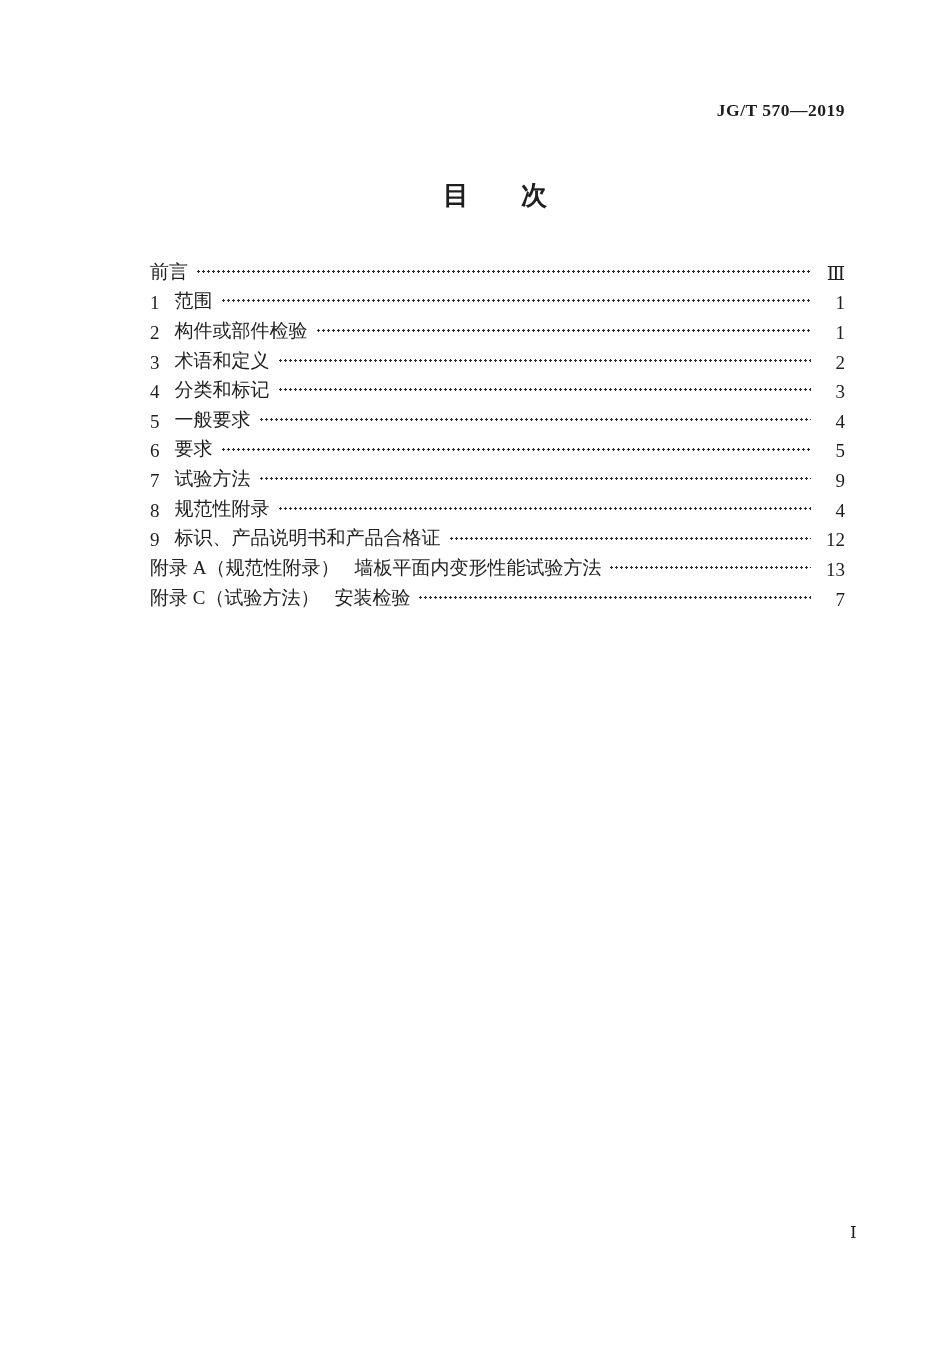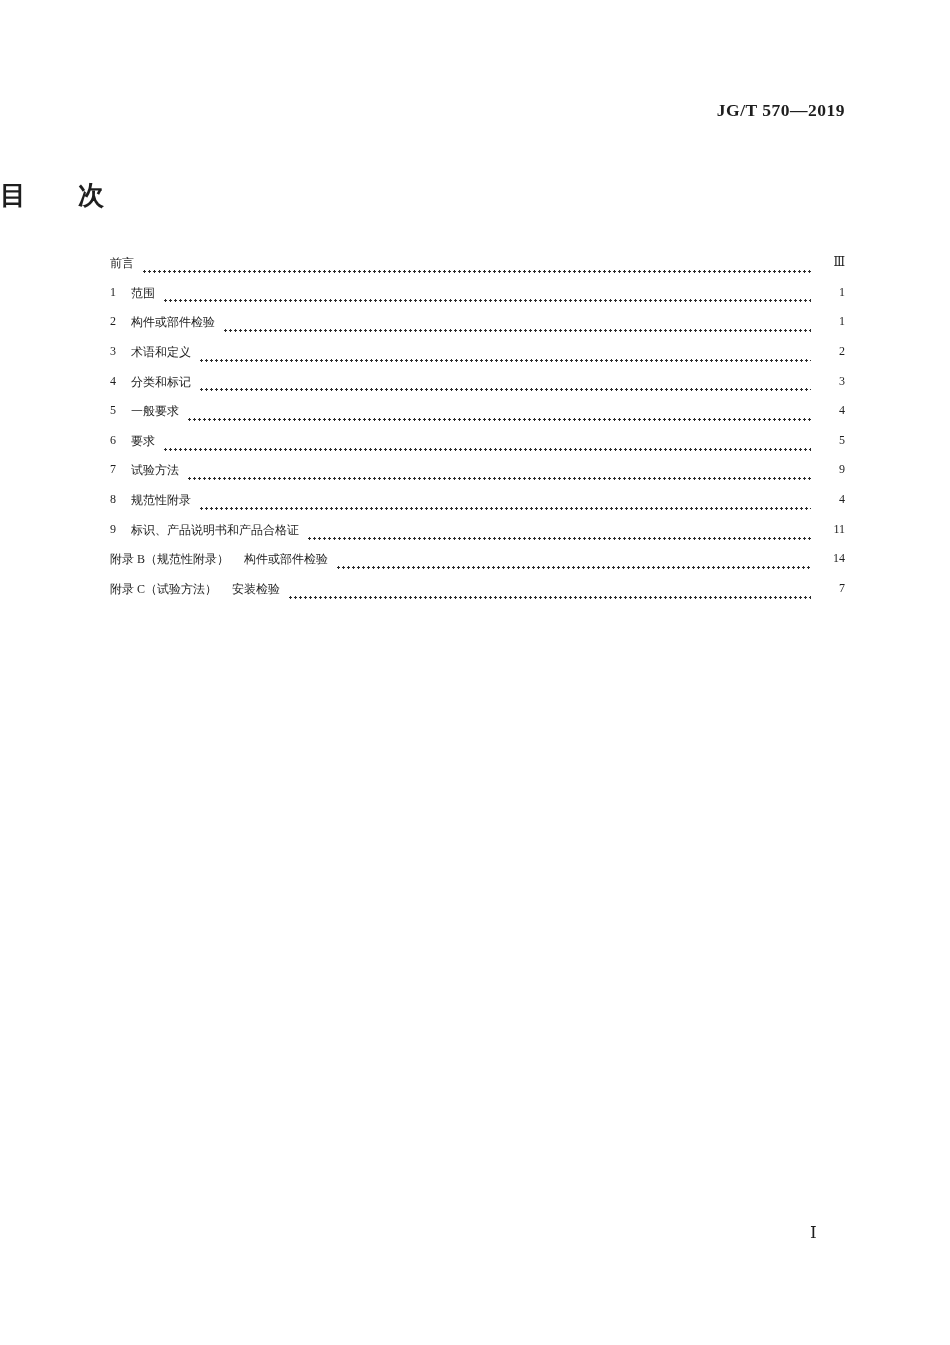--- a/index.html
+++ b/index.html
@@ -16,50 +16,52 @@
     height: 1345px;
     position: relative;
     font-family: "Liberation Serif", "DejaVu Serif", serif;
     color: var(--ink);
     overflow: hidden;
   }
   .page {
     position: absolute;
     inset: 0;
     background: var(--paper);
+    margin-left: 40px;
   }
   .header-code {
     position: absolute;
     top: 100px;
     right: 105px;
     font-size: 17.5px;
     font-weight: 700;
     letter-spacing: 0.5px;
     white-space: nowrap;
   }
   .doc-title {
     position: absolute;
     top: 178px;
     left: 0;
     width: 100%;
+    text-align: center;
     font-size: 26px;
     font-weight: 700;
     white-space: pre;
   }
   .toc {
     position: absolute;
     top: 255px;
     left: 110px;
     right: 105px;
   }
   .toc-row {
     height: 29.65px;
     display: flex;
-    align-items: flex-start;
-    font-size: 12px;
+    align-items: flex-end;
+    font-size: 19px;
     white-space: nowrap;
   }
   .toc-prefix {
     flex: 0 0 auto;
     margin-right: 15px;
   }
   .toc-prefix:empty {
     display: none;
   }
   .toc-label {
@@ -159,30 +161,30 @@
     <span class="toc-prefix">8</span>
     <span class="toc-label">规范性附录</span>
     <span class="toc-leader"></span>
     <span class="toc-page">4</span>
   </div>
 
   <div class="toc-row">
     <span class="toc-prefix">9</span>
     <span class="toc-label">标识、产品说明书和产品合格证</span>
     <span class="toc-leader"></span>
-    <span class="toc-page">11</span>
+    <span class="toc-page">12</span>
   </div>
 
+  <div class="toc-row">
+    <span class="toc-prefix">附录 A（规范性附录）</span>
+    <span class="toc-label">墙板平面内变形性能试验方法</span>
+    <span class="toc-leader"></span>
+    <span class="toc-page">13</span>
+  </div>
 
-  <div class="toc-row">
-    <span class="toc-prefix">附录 B（规范性附录）</span>
-    <span class="toc-label">构件或部件检验</span>
-    <span class="toc-leader"></span>
-    <span class="toc-page">14</span>
-  </div>
 
   <div class="toc-row">
     <span class="toc-prefix">附录 C（试验方法）</span>
     <span class="toc-label">安装检验</span>
     <span class="toc-leader"></span>
     <span class="toc-page">7</span>
   </div>
 
 
 </div>

